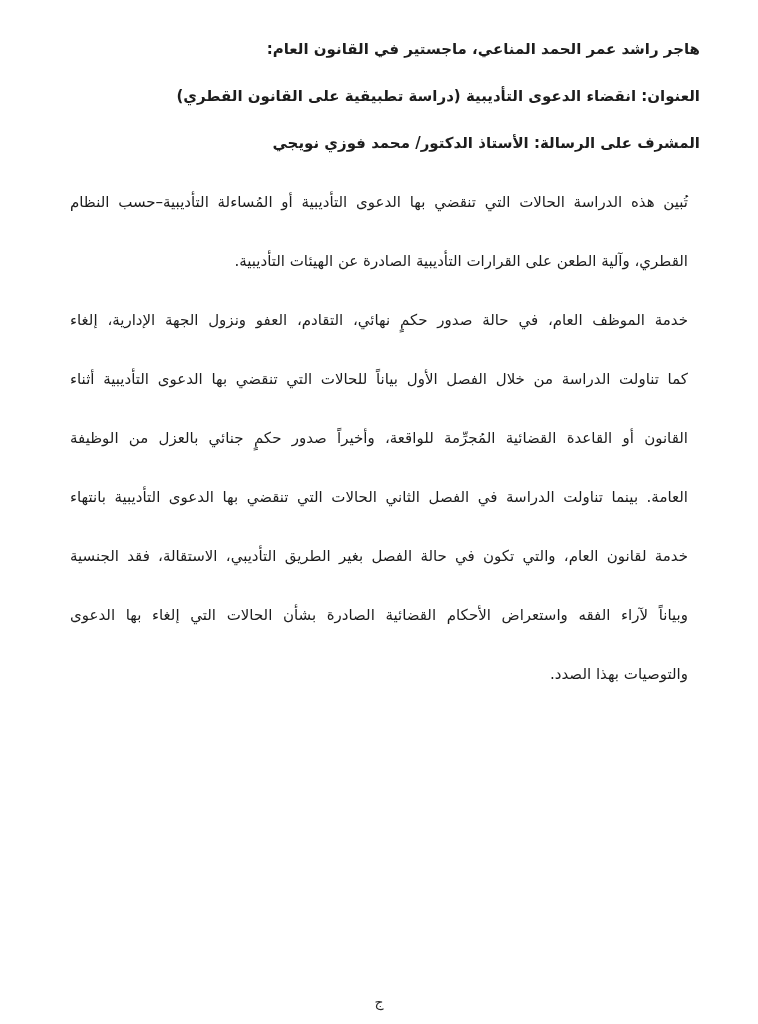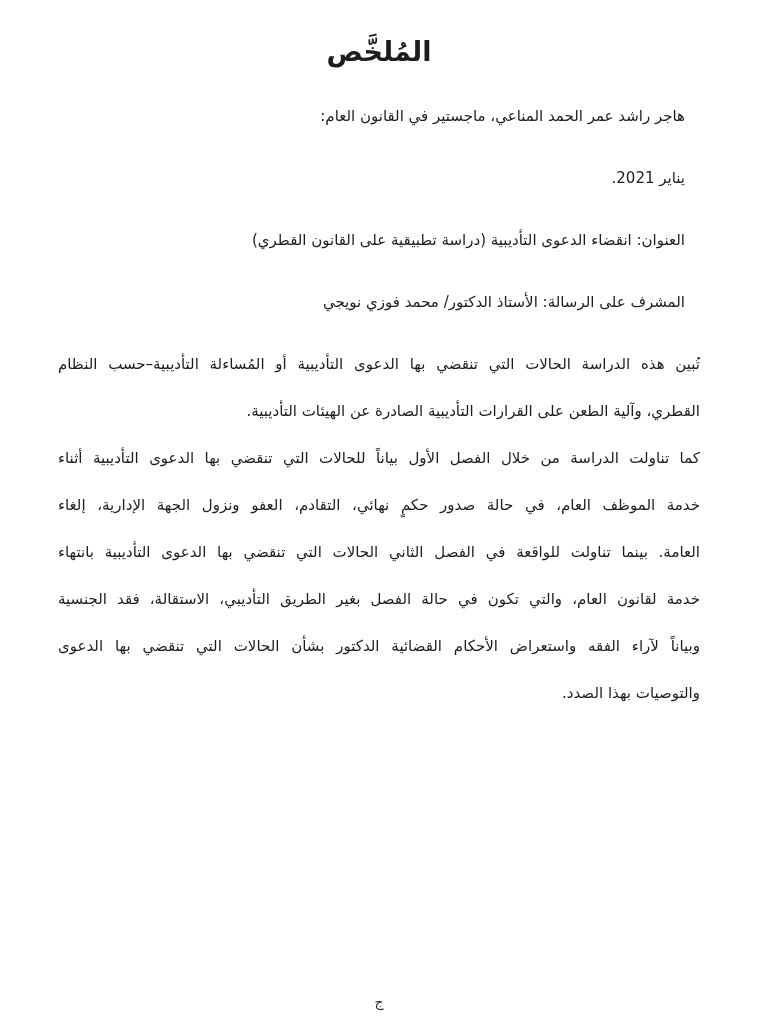--- a/index.html
+++ b/index.html
@@ -22,31 +22,32 @@
   }
   .doc-title {
     margin: 0 0 8px 0;
     text-align: center;
     font-size: 27px;
     font-weight: bold;
     line-height: 52px;
     letter-spacing: 0;
   }
   .meta-line {
-    margin: 15px;
+    margin: 0;
     font-size: 15px;
     line-height: 47px;
     text-align: right;
     white-space: nowrap;
+    font-weight: bold;
   }
   .para {
     margin: 0;
   }
   .jline {
-    margin: 0;
+    margin: 12px;
     font-size: 15px;
     line-height: 47px;
     text-align: justify;
     text-align-last: justify;
   }
   .jline.last {
     text-align: left;
     text-align-last: right;
   }
   .page-footer {
@@ -58,43 +59,42 @@
     font-size: 14px;
     line-height: 20px;
     color: #2a2a2a;
   }
 </style>
 </head>
 <body>
 
 <div class="page" dir="rtl" lang="ar">
 
-  <h1 class="doc-title">المُلخَّص</h1>
 
   <div class="meta">
     <p class="meta-line">هاجر راشد عمر الحمد المناعي، ماجستير في القانون العام:</p>
-    <p class="meta-line">يناير 2021.</p>
     <p class="meta-line">العنوان: انقضاء الدعوى التأديبية (دراسة تطبيقية على القانون القطري)</p>
     <p class="meta-line">المشرف على الرسالة: الأستاذ الدكتور/ محمد فوزي نويجي</p>
   </div>
 
   <div class="para">
     <p class="jline">تُبين هذه الدراسة الحالات التي تنقضي بها الدعوى التأديبية أو المُساءلة التأديبية–حسب النظام</p>
     <p class="jline last">القطري، وآلية الطعن على القرارات التأديبية الصادرة عن الهيئات التأديبية.</p>
   </div>
 
   <div class="para">
+    <p class="jline">خدمة الموظف العام، في حالة صدور حكمٍ نهائي، التقادم، العفو ونزول الجهة الإدارية، إلغاء</p>
     <p class="jline">كما تناولت الدراسة من خلال الفصل الأول بياناً للحالات التي تنقضي بها الدعوى التأديبية أثناء</p>
-    <p class="jline">خدمة الموظف العام، في حالة صدور حكمٍ نهائي، التقادم، العفو ونزول الجهة الإدارية، إلغاء</p>
-    <p class="jline">العامة. بينما تناولت للواقعة في الفصل الثاني الحالات التي تنقضي بها الدعوى التأديبية بانتهاء</p>
+    <p class="jline">القانون أو القاعدة القضائية المُجرِّمة للواقعة، وأخيراً صدور حكمٍ جنائي بالعزل من الوظيفة</p>
+    <p class="jline">العامة. بينما تناولت الدراسة في الفصل الثاني الحالات التي تنقضي بها الدعوى التأديبية بانتهاء</p>
     <p class="jline">خدمة لقانون العام، والتي تكون في حالة الفصل بغير الطريق التأديبي، الاستقالة، فقد الجنسية</p>
   </div>
 
   <div class="para">
-    <p class="jline">وبياناً لآراء الفقه واستعراض الأحكام القضائية الدكتور بشأن الحالات التي تنقضي بها الدعوى</p>
+    <p class="jline">وبياناً لآراء الفقه واستعراض الأحكام القضائية الصادرة بشأن الحالات التي إلغاء بها الدعوى</p>
     <p class="jline last">والتوصيات بهذا الصدد.</p>
   </div>
 
   <div class="page-footer">
     <span>ج</span>
   </div>
 
 </div>
 
 </body></html>

